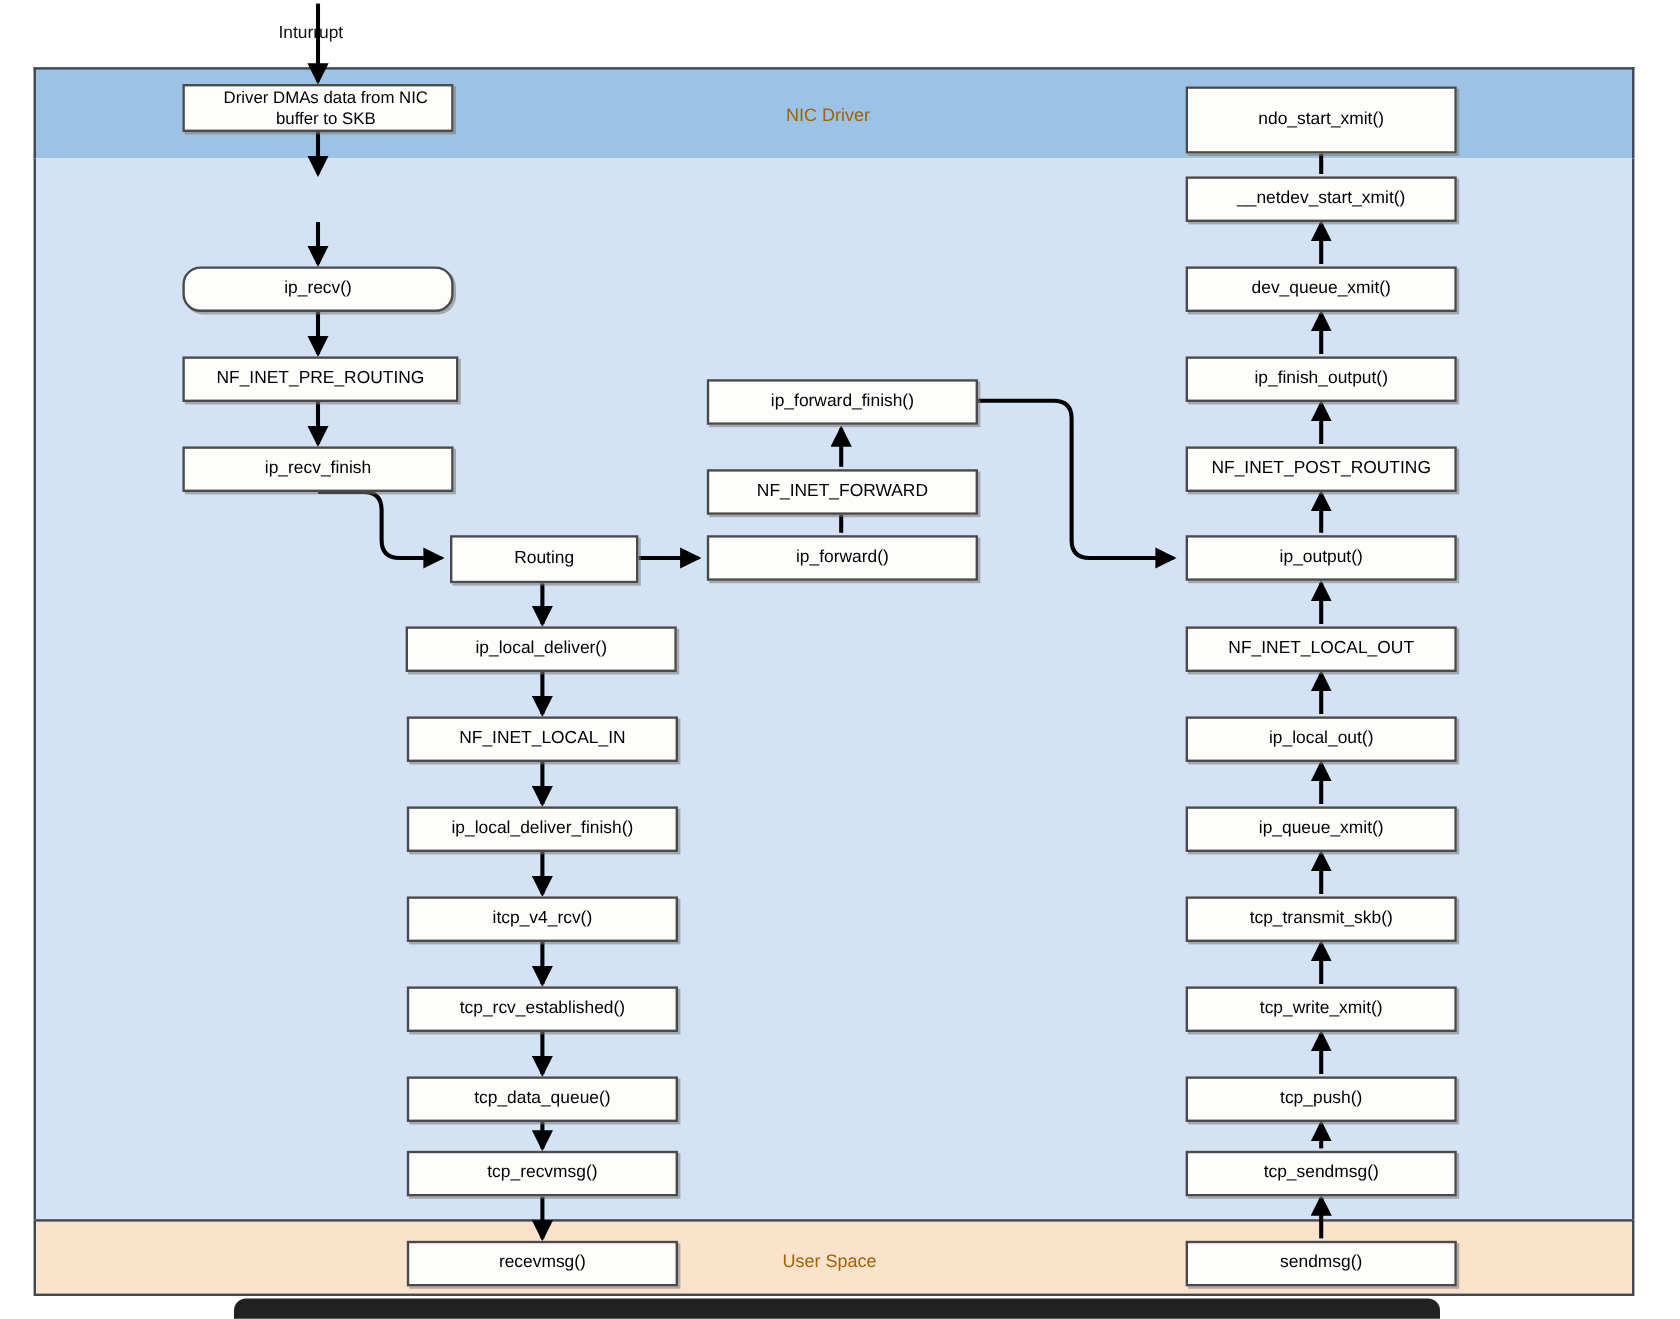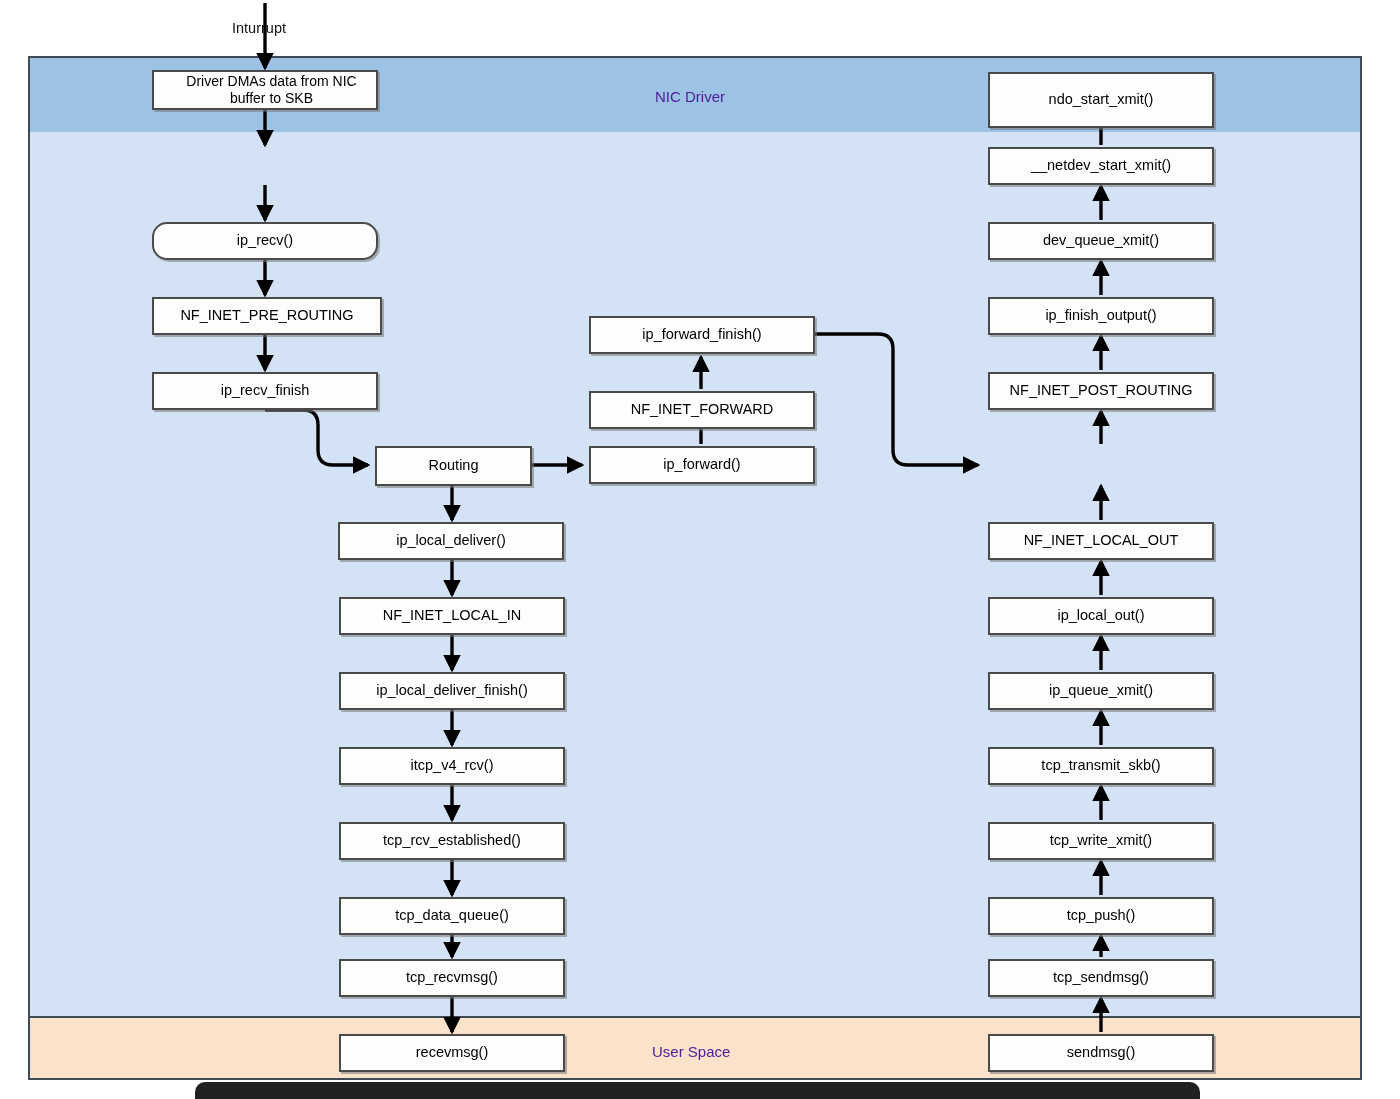--- a/index.html
+++ b/index.html
@@ -10,21 +10,21 @@
 
   
   .band{position:absolute;box-sizing:border-box;}
   #band-nic{left:28px;top:56px;width:1334px;height:76px;
             background:#9CC3E5;border:2px solid #3f4a56;border-bottom:none;}
   #band-kernel{left:28px;top:132px;width:1334px;height:884px;
             background:#D3E2F4;border-left:2px solid #3f4a56;border-right:2px solid #3f4a56;}
   #band-user{left:28px;top:1016px;width:1334px;height:64px;
             background:#FBE2CB;border:2px solid #3f4a56;border-top:2px solid #3f4a56;}
 
-  .band-label{position:absolute;font-size:15px;color:#4c1d95;white-space:nowrap;}
+  .band-label{position:absolute;font-size:15px;color:#a16207;white-space:nowrap;}
   #label-nic{left:655px;top:88px;}
   #label-user{left:652px;top:1043px;}
 
   
   #dark-bar{position:absolute;left:195px;top:1082px;width:1005px;height:30px;
             background:#212121;border-radius:10px 10px 0 0;}
 
   
   .box{position:absolute;box-sizing:border-box;background:#FDFDFB;
        border:2px solid #4a4a4a;
@@ -125,20 +125,21 @@
   <div class="box" style="left:339px;top:822px;width:226px;height:38px;">tcp_rcv_established()</div>
   <div class="box" style="left:339px;top:897px;width:226px;height:38px;">tcp_data_queue()</div>
   <div class="box" style="left:339px;top:959px;width:226px;height:38px;">tcp_recvmsg()</div>
   <div class="box" style="left:339px;top:1034px;width:226px;height:38px;">recevmsg()</div>
 
   <div class="box" style="left:988px;top:72px;width:226px;height:56px;">ndo_start_xmit()</div>
   <div class="box" style="left:988px;top:147px;width:226px;height:38px;">__netdev_start_xmit()</div>
   <div class="box" style="left:988px;top:222px;width:226px;height:38px;">dev_queue_xmit()</div>
   <div class="box" style="left:988px;top:297px;width:226px;height:38px;">ip_finish_output()</div>
   <div class="box" style="left:988px;top:372px;width:226px;height:38px;">NF_INET_POST_ROUTING</div>
+  <div class="box" style="left:988px;top:446px;width:226px;height:38px;">ip_output()</div>
   <div class="box" style="left:988px;top:522px;width:226px;height:38px;">NF_INET_LOCAL_OUT</div>
   <div class="box" style="left:988px;top:597px;width:226px;height:38px;">ip_local_out()</div>
   <div class="box" style="left:988px;top:672px;width:226px;height:38px;">ip_queue_xmit()</div>
   <div class="box" style="left:988px;top:747px;width:226px;height:38px;">tcp_transmit_skb()</div>
   <div class="box" style="left:988px;top:822px;width:226px;height:38px;">tcp_write_xmit()</div>
   <div class="box" style="left:988px;top:897px;width:226px;height:38px;">tcp_push()</div>
   <div class="box" style="left:988px;top:959px;width:226px;height:38px;">tcp_sendmsg()</div>
   <div class="box" style="left:988px;top:1034px;width:226px;height:38px;">sendmsg()</div>
 
   <div id="dark-bar"></div>

